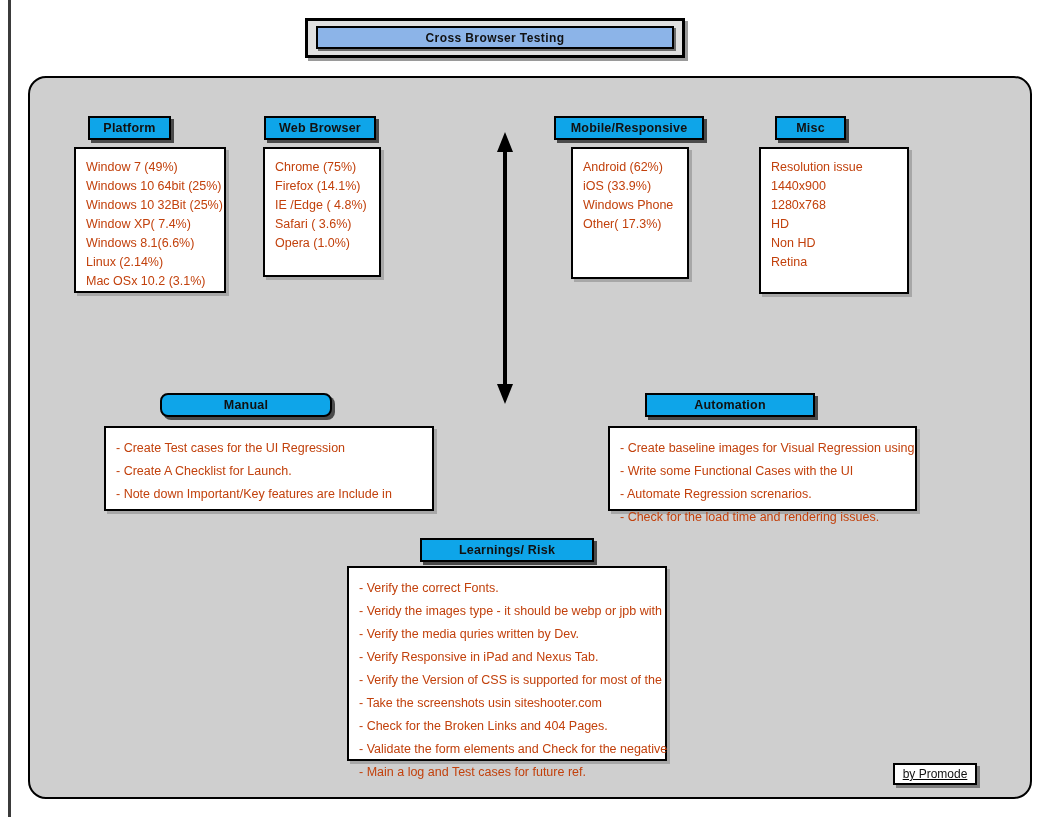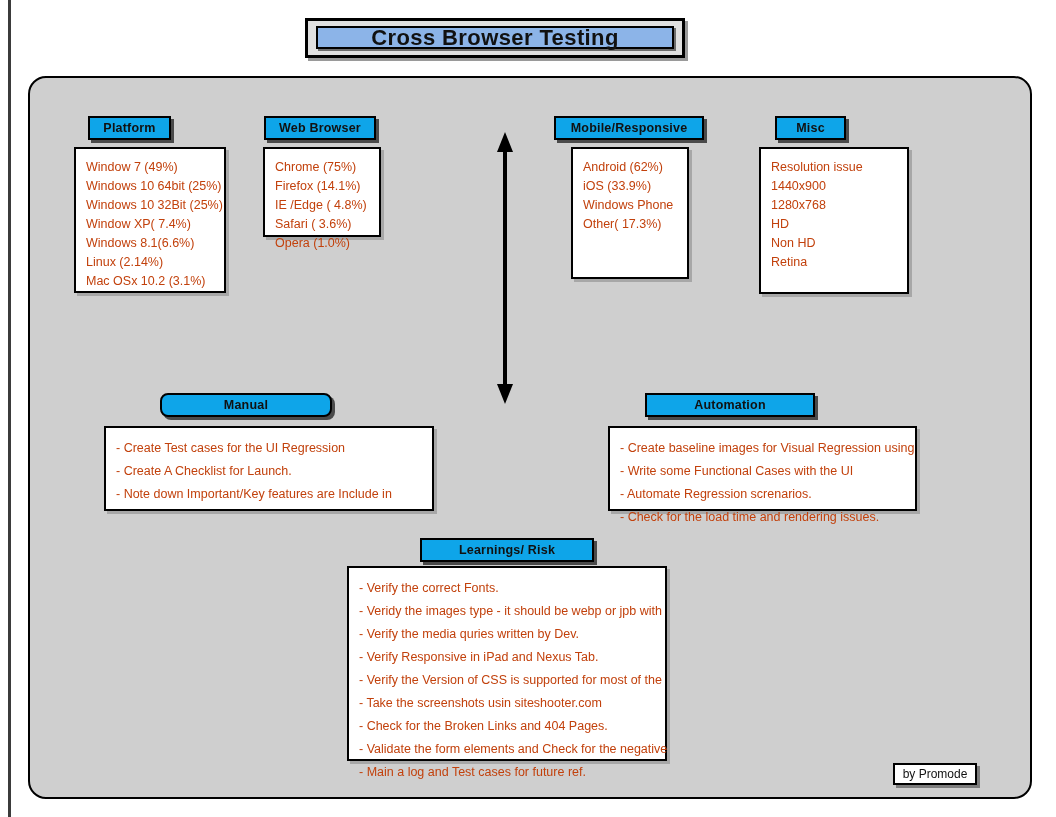--- a/index.html
+++ b/index.html
@@ -45,21 +45,21 @@
     bottom: 6px;
     background: #8cb4e8;
     border: 2px solid #000000;
     box-sizing: border-box;
     display: flex;
     align-items: center;
     justify-content: center;
     box-shadow: 2px 2px 0 #6d6d6d;
   }
   .title-bar span {
-    font-size: 22px;
+    font-size: 12px;
     font-weight: bold;
     letter-spacing: .4px;
     color: #111;
   }
 
   
   .canvas {
     position: absolute;
     left: 28px;
     top: 76px;
@@ -104,21 +104,21 @@
     line-height: 19px;
     white-space: nowrap;
   }
   .panel.wide .row { line-height: 23px; }
 
   
   #hdr-platform   { left: 88px;  top: 116px; width: 83px; }
   #panel-platform { left: 74px;  top: 147px; width: 152px; height: 146px; }
 
   #hdr-browser    { left: 264px; top: 116px; width: 112px; }
-  #panel-browser  { left: 263px; top: 147px; width: 118px; height: 90px; }
+  #panel-browser  { left: 263px; top: 147px; width: 118px; height: 130px; }
 
   #hdr-mobile     { left: 554px; top: 116px; width: 150px; }
   #panel-mobile   { left: 571px; top: 147px; width: 118px; height: 132px; }
 
   #hdr-misc       { left: 775px; top: 116px; width: 71px; }
   #panel-misc     { left: 759px; top: 147px; width: 150px; height: 147px; }
 
   #hdr-manual     { left: 160px; top: 393px; width: 172px; border-radius: 8px; }
   #panel-manual   { left: 104px; top: 426px; width: 330px; height: 85px; }
 
@@ -144,20 +144,21 @@
     top: 763px;
     width: 84px;
     height: 22px;
     background: #ffffff;
     border: 2px solid #000000;
     box-sizing: border-box;
     display: flex;
     align-items: center;
     justify-content: center;
     box-shadow: 3px 3px 0 #7d7d7d;
+    text-decoration: underline;
   }
   .credit span {
     font-size: 12px;
     color: #111;
   }
 </style>
 </head>
 <body>
 
 <div class="left-edge-rule"></div>

